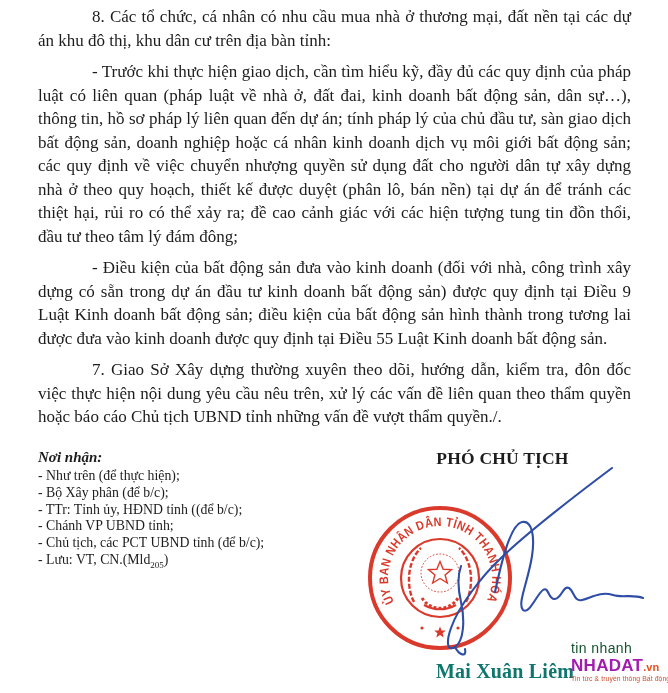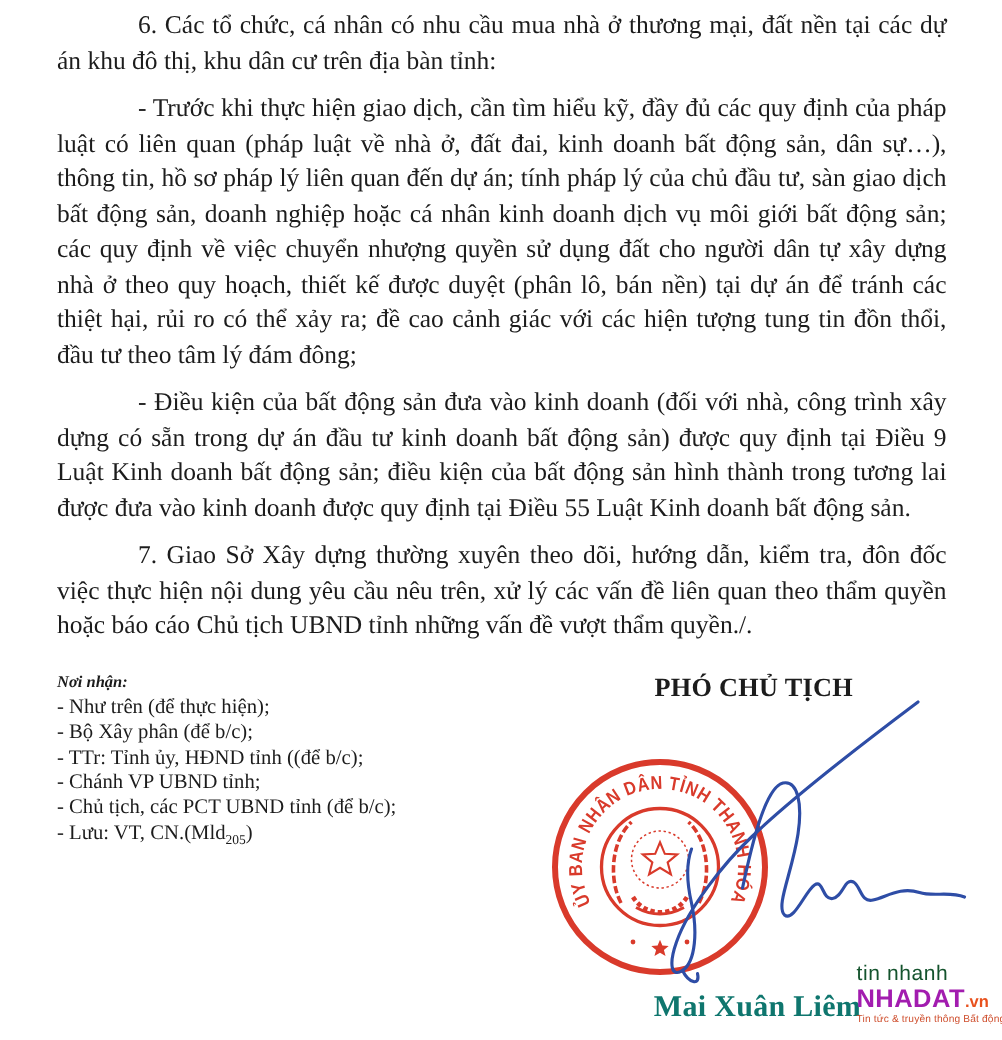--- a/index.html
+++ b/index.html
@@ -12,21 +12,21 @@
   }
   .para{
     font-size:17px;line-height:23.5px;text-align:justify;
     text-indent:54px;margin:0 0 8px 0;color:#1c1c1c;
   }
   
   .recipients{
     position:absolute;left:38px;top:449px;width:330px;
   }
   .recipients-heading{
-    font-size:11px;font-weight:bold;font-style:italic;margin:0 0 2px 0;
+    font-size:15px;font-weight:bold;font-style:italic;margin:0 0 2px 0;
   }
   .rcp{
     font-size:13.8px;line-height:16.8px;
   }
   .rcp sub{font-size:9px;line-height:0;}
   .sign-titles{
     position:absolute;left:385px;top:447px;width:235px;text-align:center;
     font-weight:bold;font-size:17.5px;line-height:23px;letter-spacing:.2px;
   }
   .seal{position:absolute;left:365px;top:503px;width:150px;height:150px;}
@@ -42,21 +42,21 @@
   .logo-kicker{font-size:14px;color:#14532d;letter-spacing:.4px;margin-bottom:1px;}
   .logo-brandrow{white-space:nowrap;margin-top:2px;}
   .logo-brand{font-size:17px;font-weight:800;color:#a21caf;letter-spacing:.3px;}
   .logo-tld{font-size:11px;font-weight:700;color:#e8511d;}
   .logo-tagline{font-size:6.8px;color:#cf4f2e;margin-top:2px;white-space:nowrap;letter-spacing:.1px;}
 </style>
 </head>
 <body>
 
 <div class="doc-body">
-  <p class="para">6. Các tổ chức, cá nhân có nhu cầu mua nhà ở thương mại, đất nền tại các dự án khu đô thị, khu dân cư trên địa bàn tỉnh:</p>
+  <p class="para">8. Các tổ chức, cá nhân có nhu cầu mua nhà ở thương mại, đất nền tại các dự án khu đô thị, khu dân cư trên địa bàn tỉnh:</p>
   <p class="para">- Trước khi thực hiện giao dịch, cần tìm hiểu kỹ, đầy đủ các quy định của pháp luật có liên quan (pháp luật về nhà ở, đất đai, kinh doanh bất động sản, dân sự…), thông tin, hồ sơ pháp lý liên quan đến dự án; tính pháp lý của chủ đầu tư, sàn giao dịch bất động sản, doanh nghiệp hoặc cá nhân kinh doanh dịch vụ môi giới bất động sản; các quy định về việc chuyển nhượng quyền sử dụng đất cho người dân tự xây dựng nhà ở theo quy hoạch, thiết kế được duyệt (phân lô, bán nền) tại dự án để tránh các thiệt hại, rủi ro có thể xảy ra; đề cao cảnh giác với các hiện tượng tung tin đồn thổi, đầu tư theo tâm lý đám đông;</p>
   <p class="para">- Điều kiện của bất động sản đưa vào kinh doanh (đối với nhà, công trình xây dựng có sẵn trong dự án đầu tư kinh doanh bất động sản) được quy định tại Điều 9 Luật Kinh doanh bất động sản; điều kiện của bất động sản hình thành trong tương lai được đưa vào kinh doanh được quy định tại Điều 55 Luật Kinh doanh bất động sản.</p>
   <p class="para">7. Giao Sở Xây dựng thường xuyên theo dõi, hướng dẫn, kiểm tra, đôn đốc việc thực hiện nội dung yêu cầu nêu trên, xử lý các vấn đề liên quan theo thẩm quyền hoặc báo cáo Chủ tịch UBND tỉnh những vấn đề vượt thẩm quyền./.</p>
 </div>
 
 <div class="recipients">
   <p class="recipients-heading">Nơi nhận:</p>
   <div class="rcp">- Như trên (để thực hiện);</div>
   <div class="rcp">- Bộ Xây phân (để b/c);</div>
   <div class="rcp">- TTr: Tỉnh ủy, HĐND tỉnh ((để b/c);</div>

